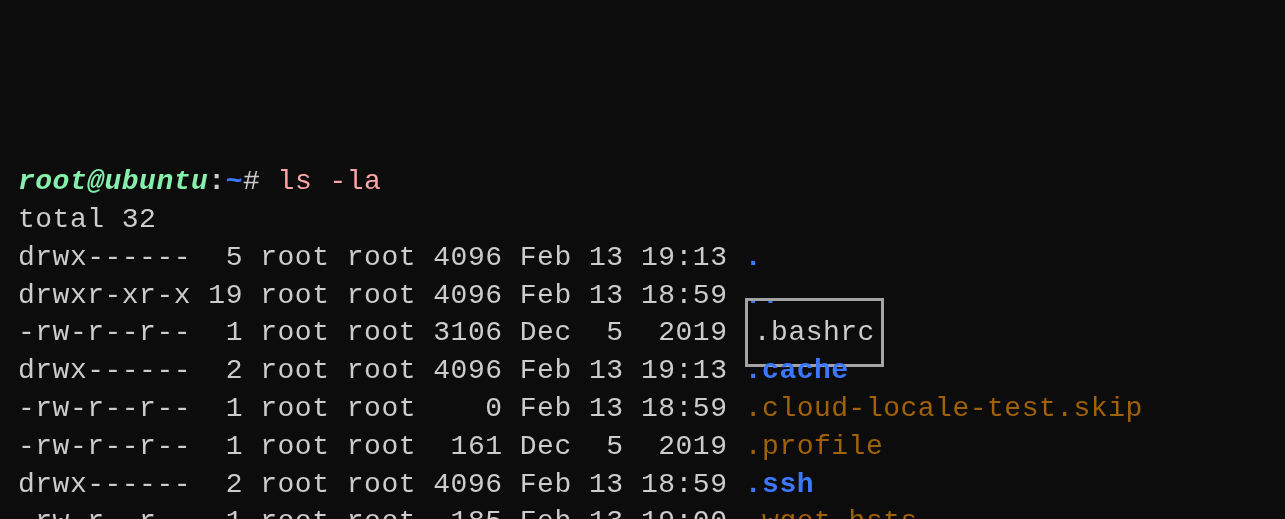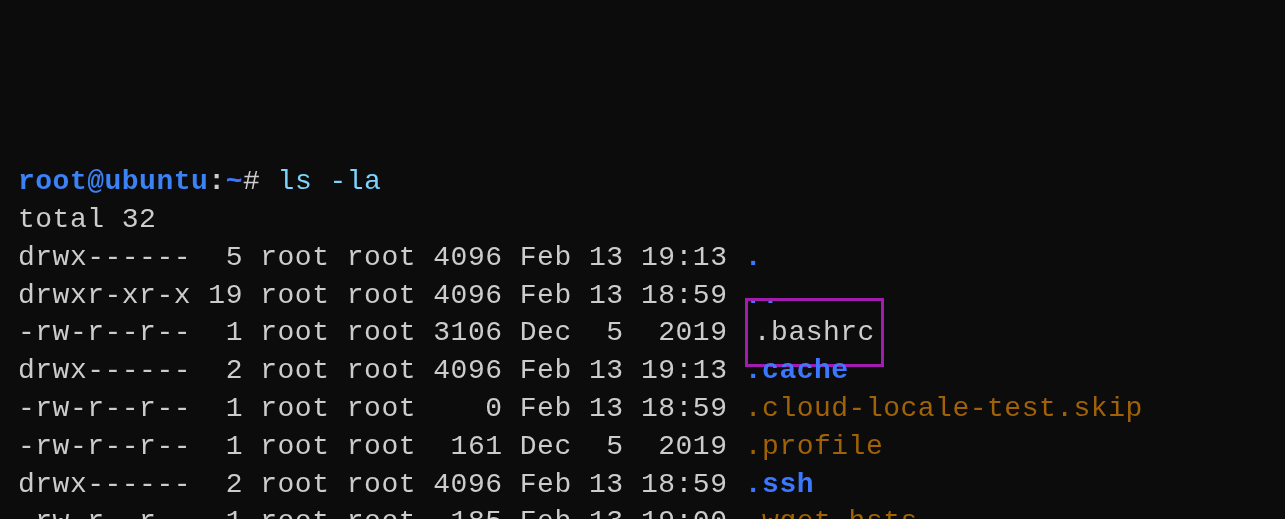--- a/index.html
+++ b/index.html
@@ -11,46 +11,47 @@
       background-color: #0c0c0c;
       color: #cccccc;
       font-family: 'Consolas', 'Courier New', monospace;
       font-size: 28px;
       line-height: 1.35;
       padding: 12px 18px;
       white-space: pre;
       letter-spacing: 0.5px;
     }
     .prompt-user {
-      color: #3b82f6;
+      color: #86efac;
       font-weight: bold;
+      font-style: italic;
     }
     .prompt-sep {
       color: #cccccc;
       font-weight: bold;
     }
     .prompt-path {
       color: #3b78ff;
       font-weight: bold;
     }
     .prompt-sym {
       color: #cccccc;
     }
     .cmd {
-      color: #7dd3fc;
+      color: #fca5a5;
     }
     .dir {
       color: #3b78ff;
       font-weight: bold;
     }
     .file {
       color: #a16207;
     }
     .highlighted-box {
-      border: 3px solid #a21caf;
+      border: 3px solid #a3a3a3;
       padding: 16px 6px;
       color: #cccccc;
     }
     .row {
       display: block;
     }
   </style>
 </head>
 <body>
 

